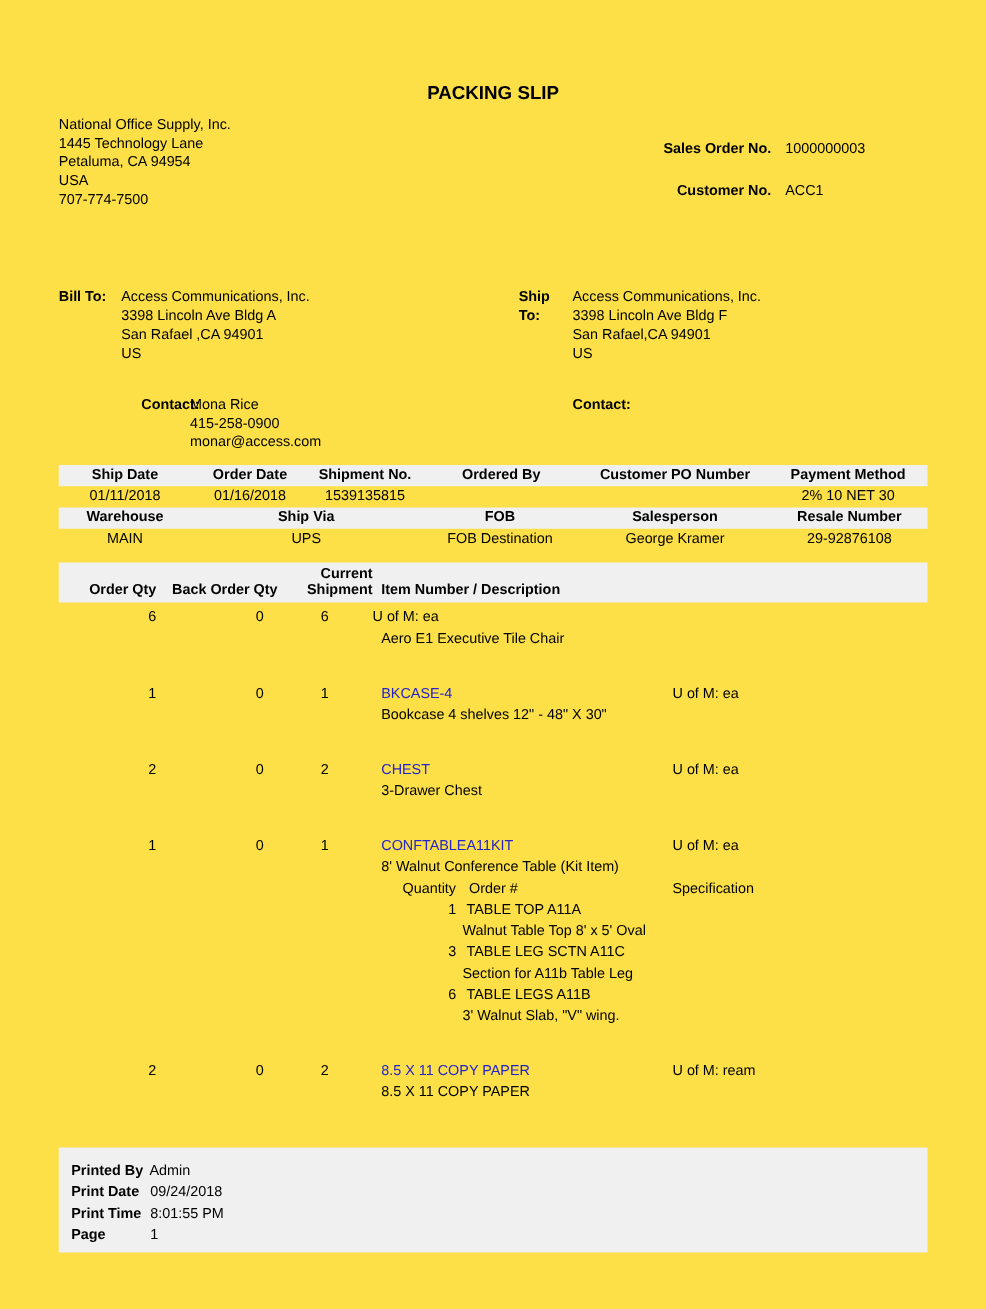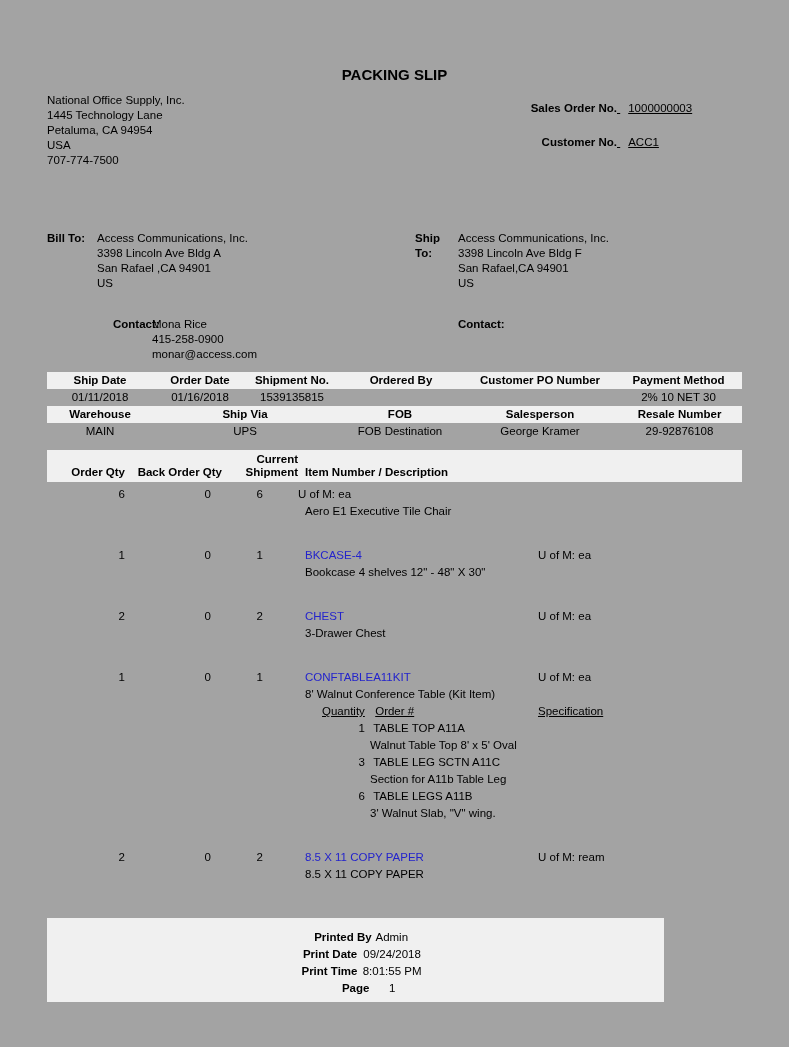--- a/index.html
+++ b/index.html
@@ -1,27 +1,27 @@
 <!DOCTYPE html>
 <html style="--band: #F0F0F0; --link: #2323CC;"><head>
 <meta charset="utf-8">
 <style>
   * { margin:0; padding:0; box-sizing:border-box; }
   body { background:#ffffff; }
   .page {
-    position:relative; width:789px; height:1047px; background:#a3a3a3;
+    position:relative; width:789px; height:1047px; background:#fde047;
     font-family:"Liberation Sans", sans-serif; font-size:11.5px; color:#000;
     overflow:hidden;
   }
   .title { padding-top:66px; text-align:center; font-weight:bold; font-size:15px; line-height:18px; }
   .content { margin:0 47px; }
 
   .company { margin-top:9px; line-height:15px; }
 
-  .order-meta { position:absolute; top:101px; left:487px; line-height:15px;text-decoration:underline; }
+  .order-meta { position:absolute; top:112px; left:487px; line-height:15px; }
   .meta-row { margin-bottom:19px; white-space:nowrap; }
   .meta-label { display:inline-block; width:130px; text-align:right; font-weight:bold; }
   .meta-value { margin-left:8px; }
 
   .addresses { margin-top:63px; position:relative; height:60px; line-height:15px; }
   .addr { position:absolute; top:0; display:flex; }
   .addr.bill { left:0; }
   .addr.ship { left:368px; }
   .addr-label { font-weight:bold; flex:none; }
   .addr.bill > .addr-label { width:50px; }
@@ -52,31 +52,31 @@
   .item { margin-bottom:27px; }
   .item-line { display:grid; grid-template-columns:78px 97px 76px 240px 1fr; line-height:17px; }
   .item-line .q { text-align:right; }
   .item-line .q2 { padding-right:11px; }
   .item-line .q3 { padding-right:35px; }
   .item-num { padding-left:7px; color:var(--link,#2323CC); cursor:pointer; white-space:nowrap; }
   .uom { text-align:left; }
   .item-desc { margin-left:258px; line-height:17px; }
 
   .kit { margin-left:275px; position:relative; line-height:17px; }
-  .kit-h .u { text-decoration:underline; }
+  .kit-h .u { }
   .kit-h-qty { display:inline-block; width:45px; }
   .kit-h-item { margin-left:5px; }
   .kit-h-spec { position:absolute; left:216px; top:0; }
   .kit-qty { display:inline-block; width:43px; text-align:right; }
   .kit-item { margin-left:5px; }
   .kit-desc { margin-left:48px; }
 
   .footer {
-    position:absolute; left:47px; top:918px; width:617px; height:84px;
-    background:var(--band,#F0F0F0); padding:11px 0 0 10px; line-height:17px;text-align:center;
+    position:absolute; left:47px; top:918px; width:695px; height:84px;
+    background:var(--band,#F0F0F0); padding:11px 0 0 10px; line-height:17px;
   }
   .f-label { display:inline-block; width:60px; font-weight:bold; }
 </style>
 </head>
 <body>
 
 <div class="page">
 
   <div class="title">PACKING SLIP</div>
 

